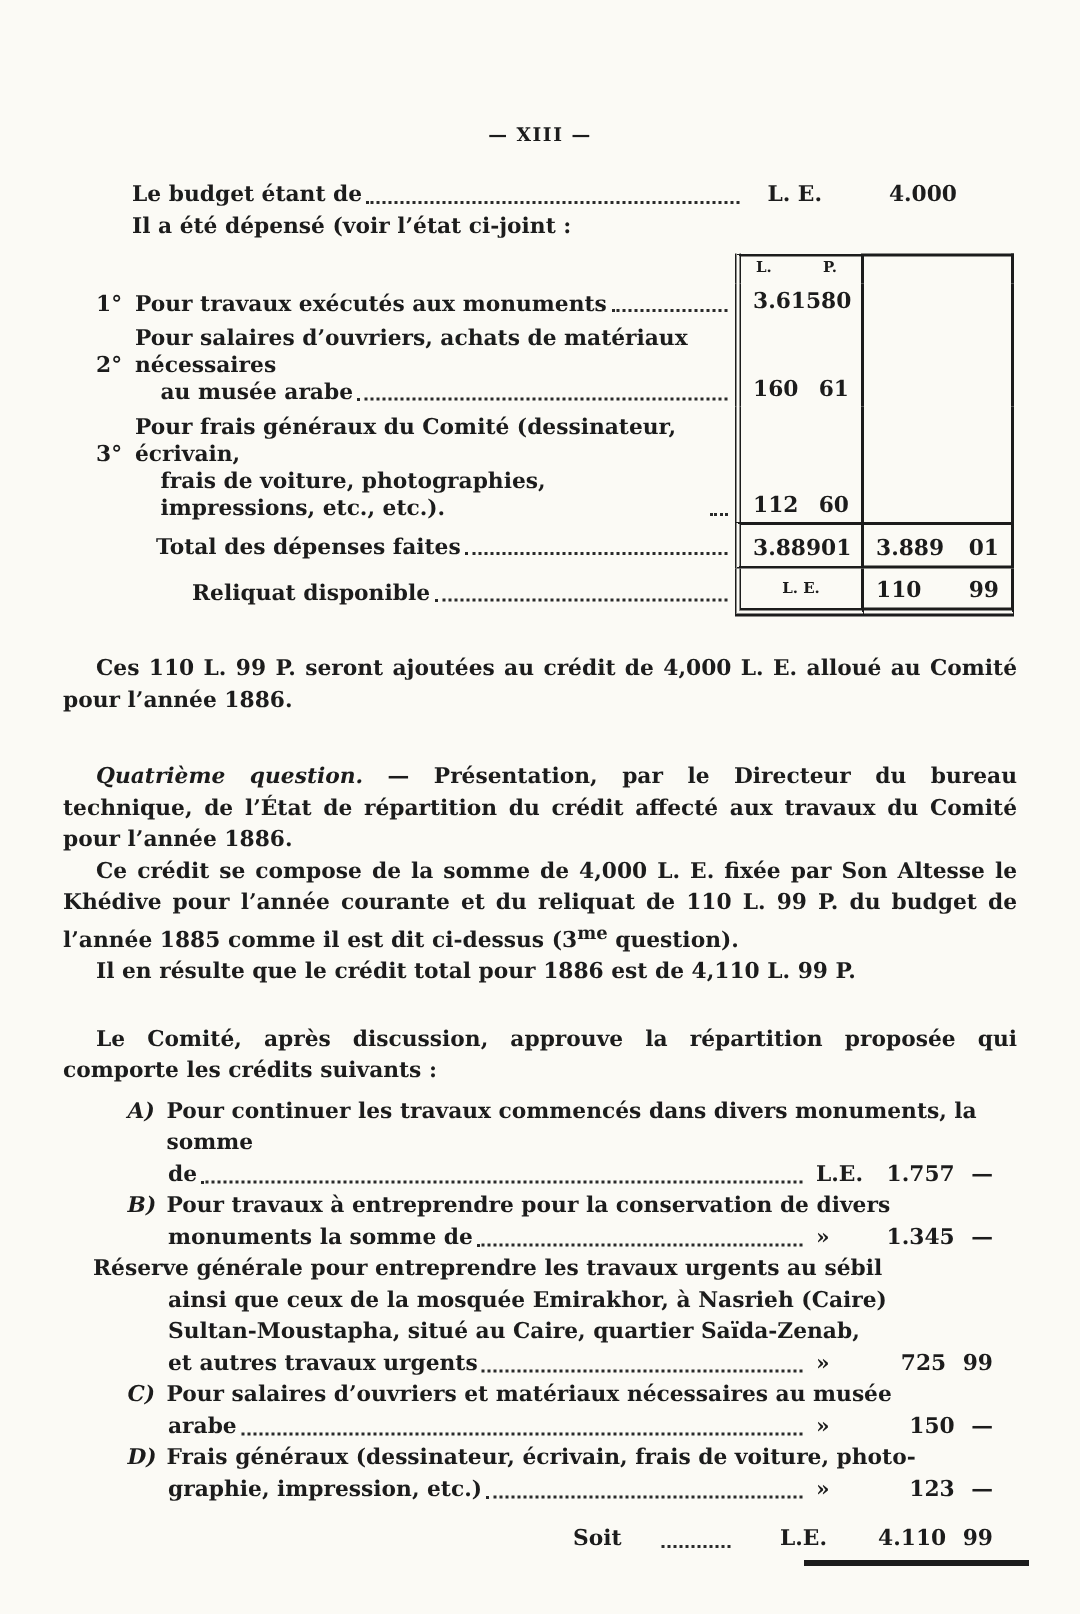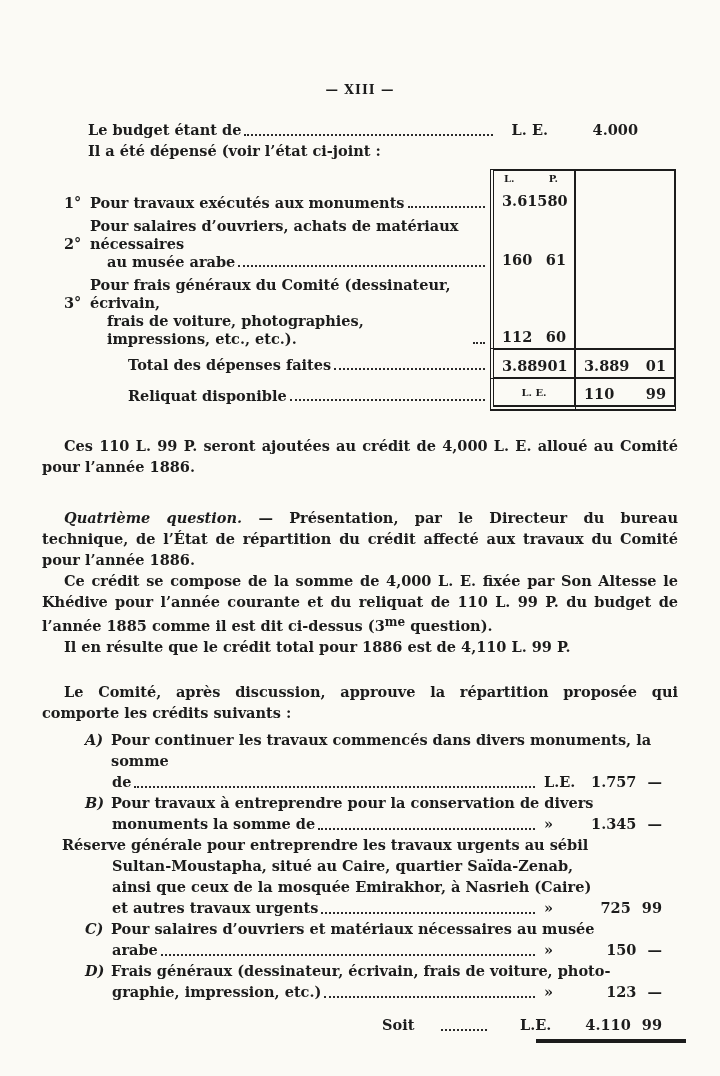--- a/index.html
+++ b/index.html
@@ -39,21 +39,21 @@
   .bbd { border-bottom: 6px double #1c1c1c; }
   .amt { display: flex; justify-content: space-between; padding: 0 8px 3px; }
   .t-head { min-height: 20px; }
   .t-head .tc1 { justify-content: flex-start; }
   .amt.hdr { font-size: 10px; padding: 2px 16px 0 10px; }
   .tline { display: flex; align-items: flex-end; line-height: 18px; }
   .t-body .tlbl { padding-top: 5px; }
   .tnum { width: 26px; flex: none; }
   .tline.cont { margin-left: 43px; }
   .t-total .tlbl { padding: 8px 2px 5px 22px; }
-  .total-indent { margin-left: 64px; }
+  .total-indent { margin-left: 40px; }
   .t-rel .tlbl { padding: 8px 2px 6px 22px; }
   .rel-indent { margin-left: 64px; }
   .le-small { font-size: 10px; text-align: center; padding-bottom: 7px; }
 
   
   .para { line-height: 21px; text-align: justify; }
   .indent { text-indent: 22px; }
   .m-ces { margin-top: 24px; }
   .m-q4  { margin-top: 30px; }
   .m-com { margin-top: 24px; }
@@ -233,22 +233,22 @@
       <div class="aflex al-cont">
         <span>monuments la somme de</span>
         <span class="leader"></span>
         <span class="acur">»</span>
         <span class="aamt">1.345 —</span>
       </div>
     </div>
 
     <div>
       <div class="al-res">Réserve générale pour entreprendre les travaux urgents au sébil</div>
+      <div class="al-cont">ainsi que ceux de la mosquée Emirakhor, à Nasrieh (Caire)</div>
       <div class="al-cont">Sultan-Moustapha, situé au Caire, quartier Saïda-Zenab,</div>
-      <div class="al-cont">ainsi que ceux de la mosquée Emirakhor, à Nasrieh (Caire)</div>
       <div class="aflex al-cont">
         <span>et autres travaux urgents</span>
         <span class="leader"></span>
         <span class="acur">»</span>
         <span class="aamt">725 99</span>
       </div>
     </div>
 
     <div>
       <div class="al-first">

